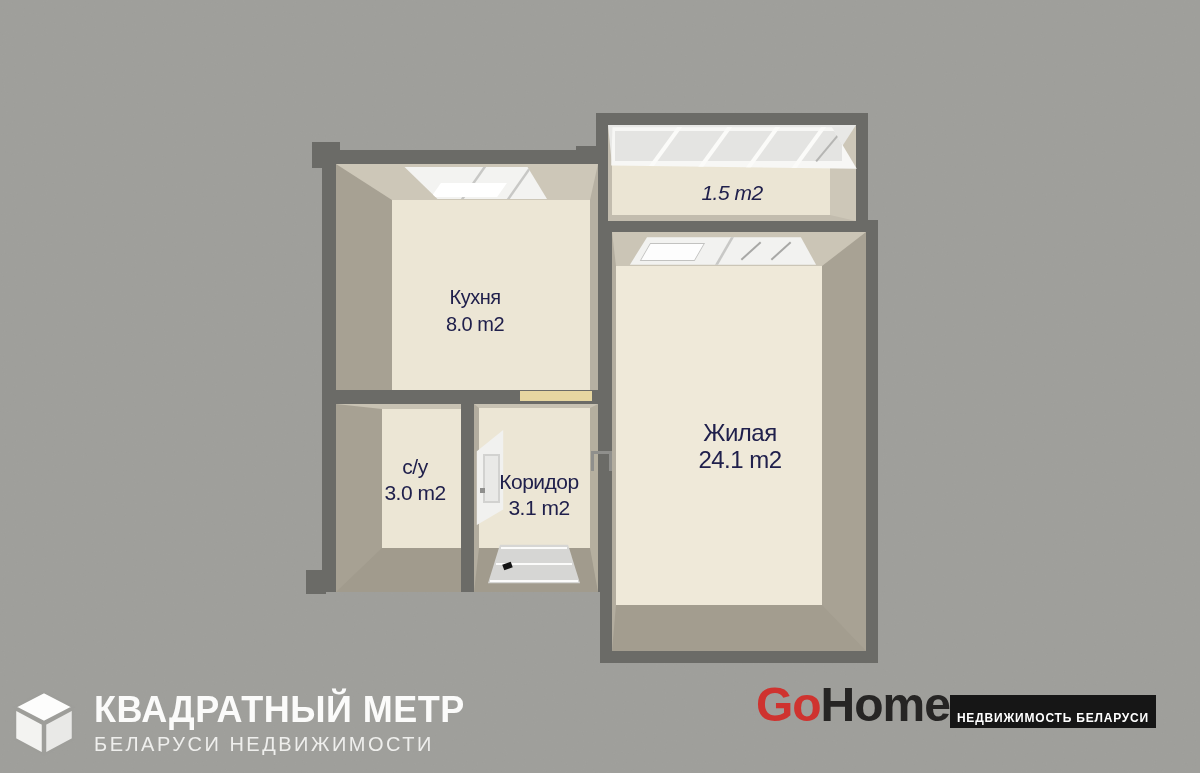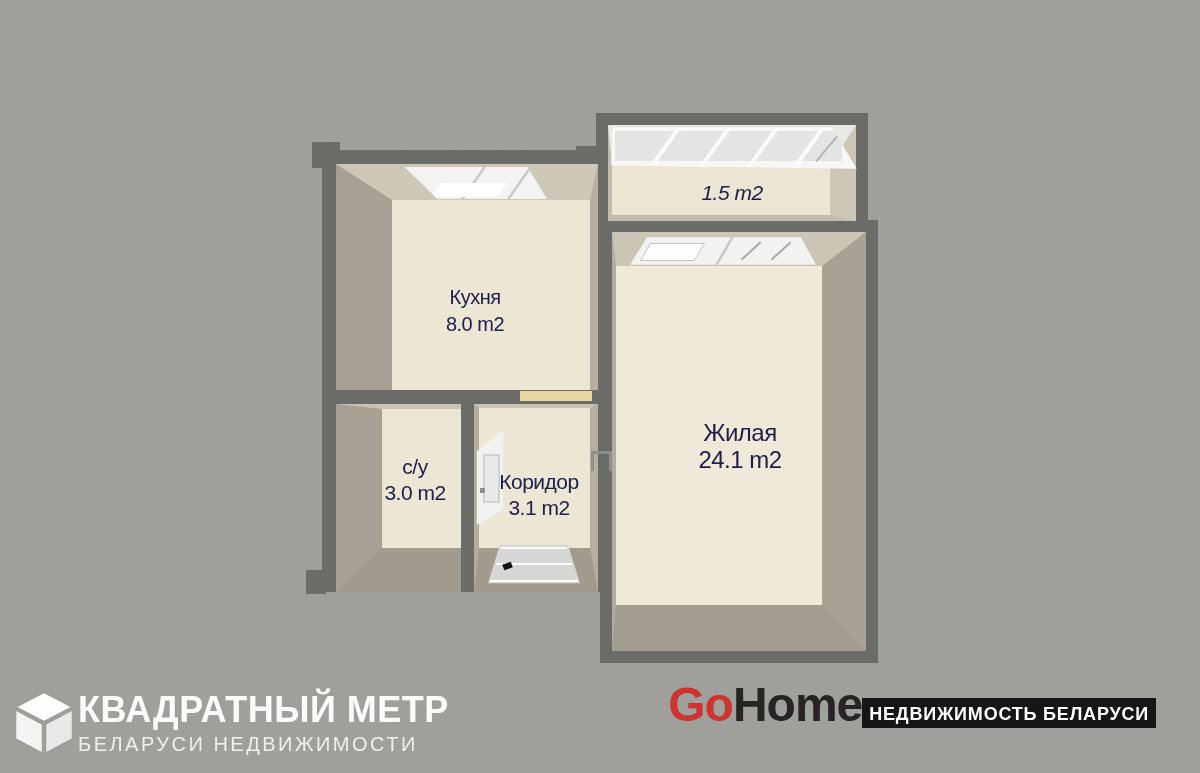--- a/index.html
+++ b/index.html
@@ -62,28 +62,28 @@
   #door-entry .de-handle{position:absolute;left:16%;top:48%;width:9px;height:6px;background:#141414;transform:rotate(-20deg);}
   #handle-mark{left:591px;top:451px;width:15px;height:17px;border:3px solid #8f8f8c;border-bottom:none;background:transparent;}
   
   .room-label{position:absolute;z-index:4;color:#20204c;text-align:center;letter-spacing:-0.5px;}
   #label-kitchen{left:390px;top:284px;width:170px;font-size:20px;line-height:27px;}
   #label-living{left:650px;top:419px;width:180px;font-size:24px;line-height:27px;}
   #label-balcony{left:657px;top:182px;width:150px;font-size:21px;line-height:22px;font-style:italic;}
   #label-bathroom{left:350px;top:454px;width:130px;font-size:21px;line-height:26px;}
   #label-corridor{left:475px;top:469px;width:128px;font-size:21px;line-height:26px;}
   
-  .agency{position:absolute;left:10px;top:690px;display:flex;align-items:center;gap:0;z-index:5;}
+  .agency{position:absolute;left:10px;top:690px;display:flex;align-items:center;gap:16px;z-index:5;}
   .agency-text .t1{font-size:36px;font-weight:bold;color:#fbfbfa;letter-spacing:0.5px;line-height:1;}
   .agency-text .t2{font-size:20px;color:#efefed;letter-spacing:2.5px;margin-top:6px;line-height:1;}
   .portal{position:absolute;right:44px;top:682px;display:flex;flex-direction:row;align-items:flex-end;z-index:5;}
   .portal .wordmark{font-size:48px;font-weight:bold;line-height:0.95;letter-spacing:-1px;}
   .portal .go{color:#cf332f;}
   .portal .home{color:#262524;}
-  .portal .bar{margin-top:2px;background:#161616;color:#ffffff;font-size:18px;font-weight:bold;letter-spacing:0.8px;padding:6px 7px 3px;}
+  .portal .bar{margin-top:2px;background:#161616;color:#ffffff;font-size:12px;font-weight:bold;letter-spacing:0.8px;padding:16px 7px 3px;}
 </style>
 </head>
 <body>
 
 <div class="canvas">
 
   <svg class="noise" width="1200" height="773">
     <filter id="grain">
       <feTurbulence type="fractalNoise" baseFrequency="0.9" numOctaves="2" stitchTiles="stitch"></feTurbulence>
       <feColorMatrix type="matrix" values="0 0 0 0 0.45  0 0 0 0 0.45  0 0 0 0 0.43  0 0 0 0.10 0"></feColorMatrix>

